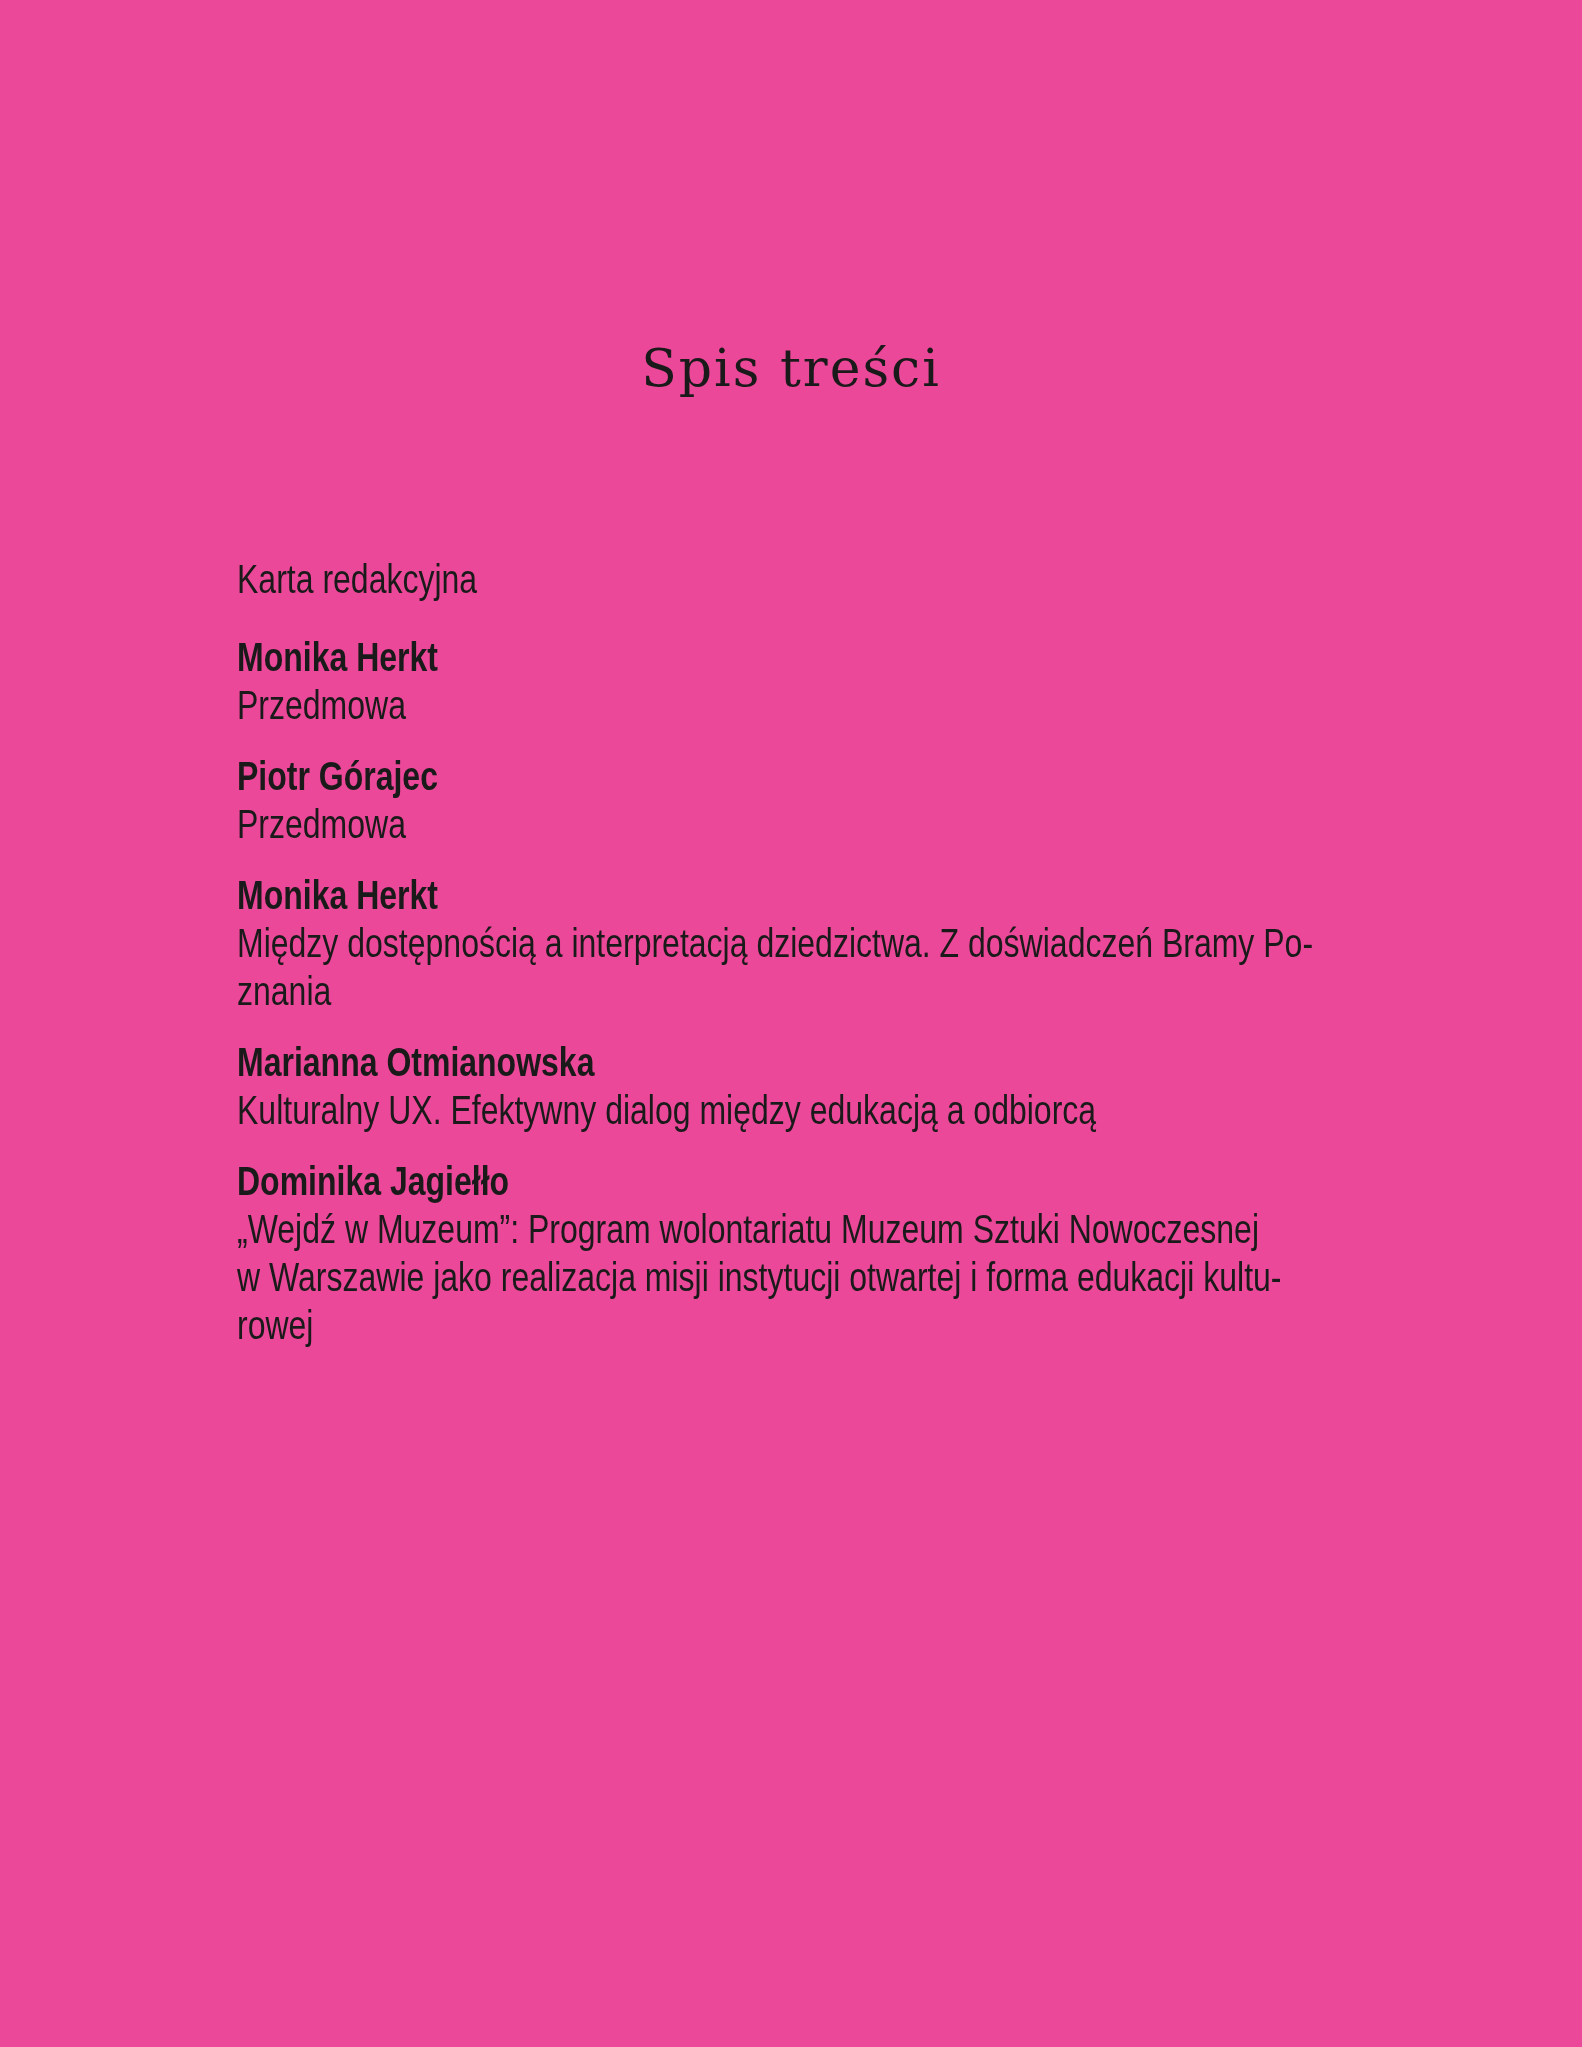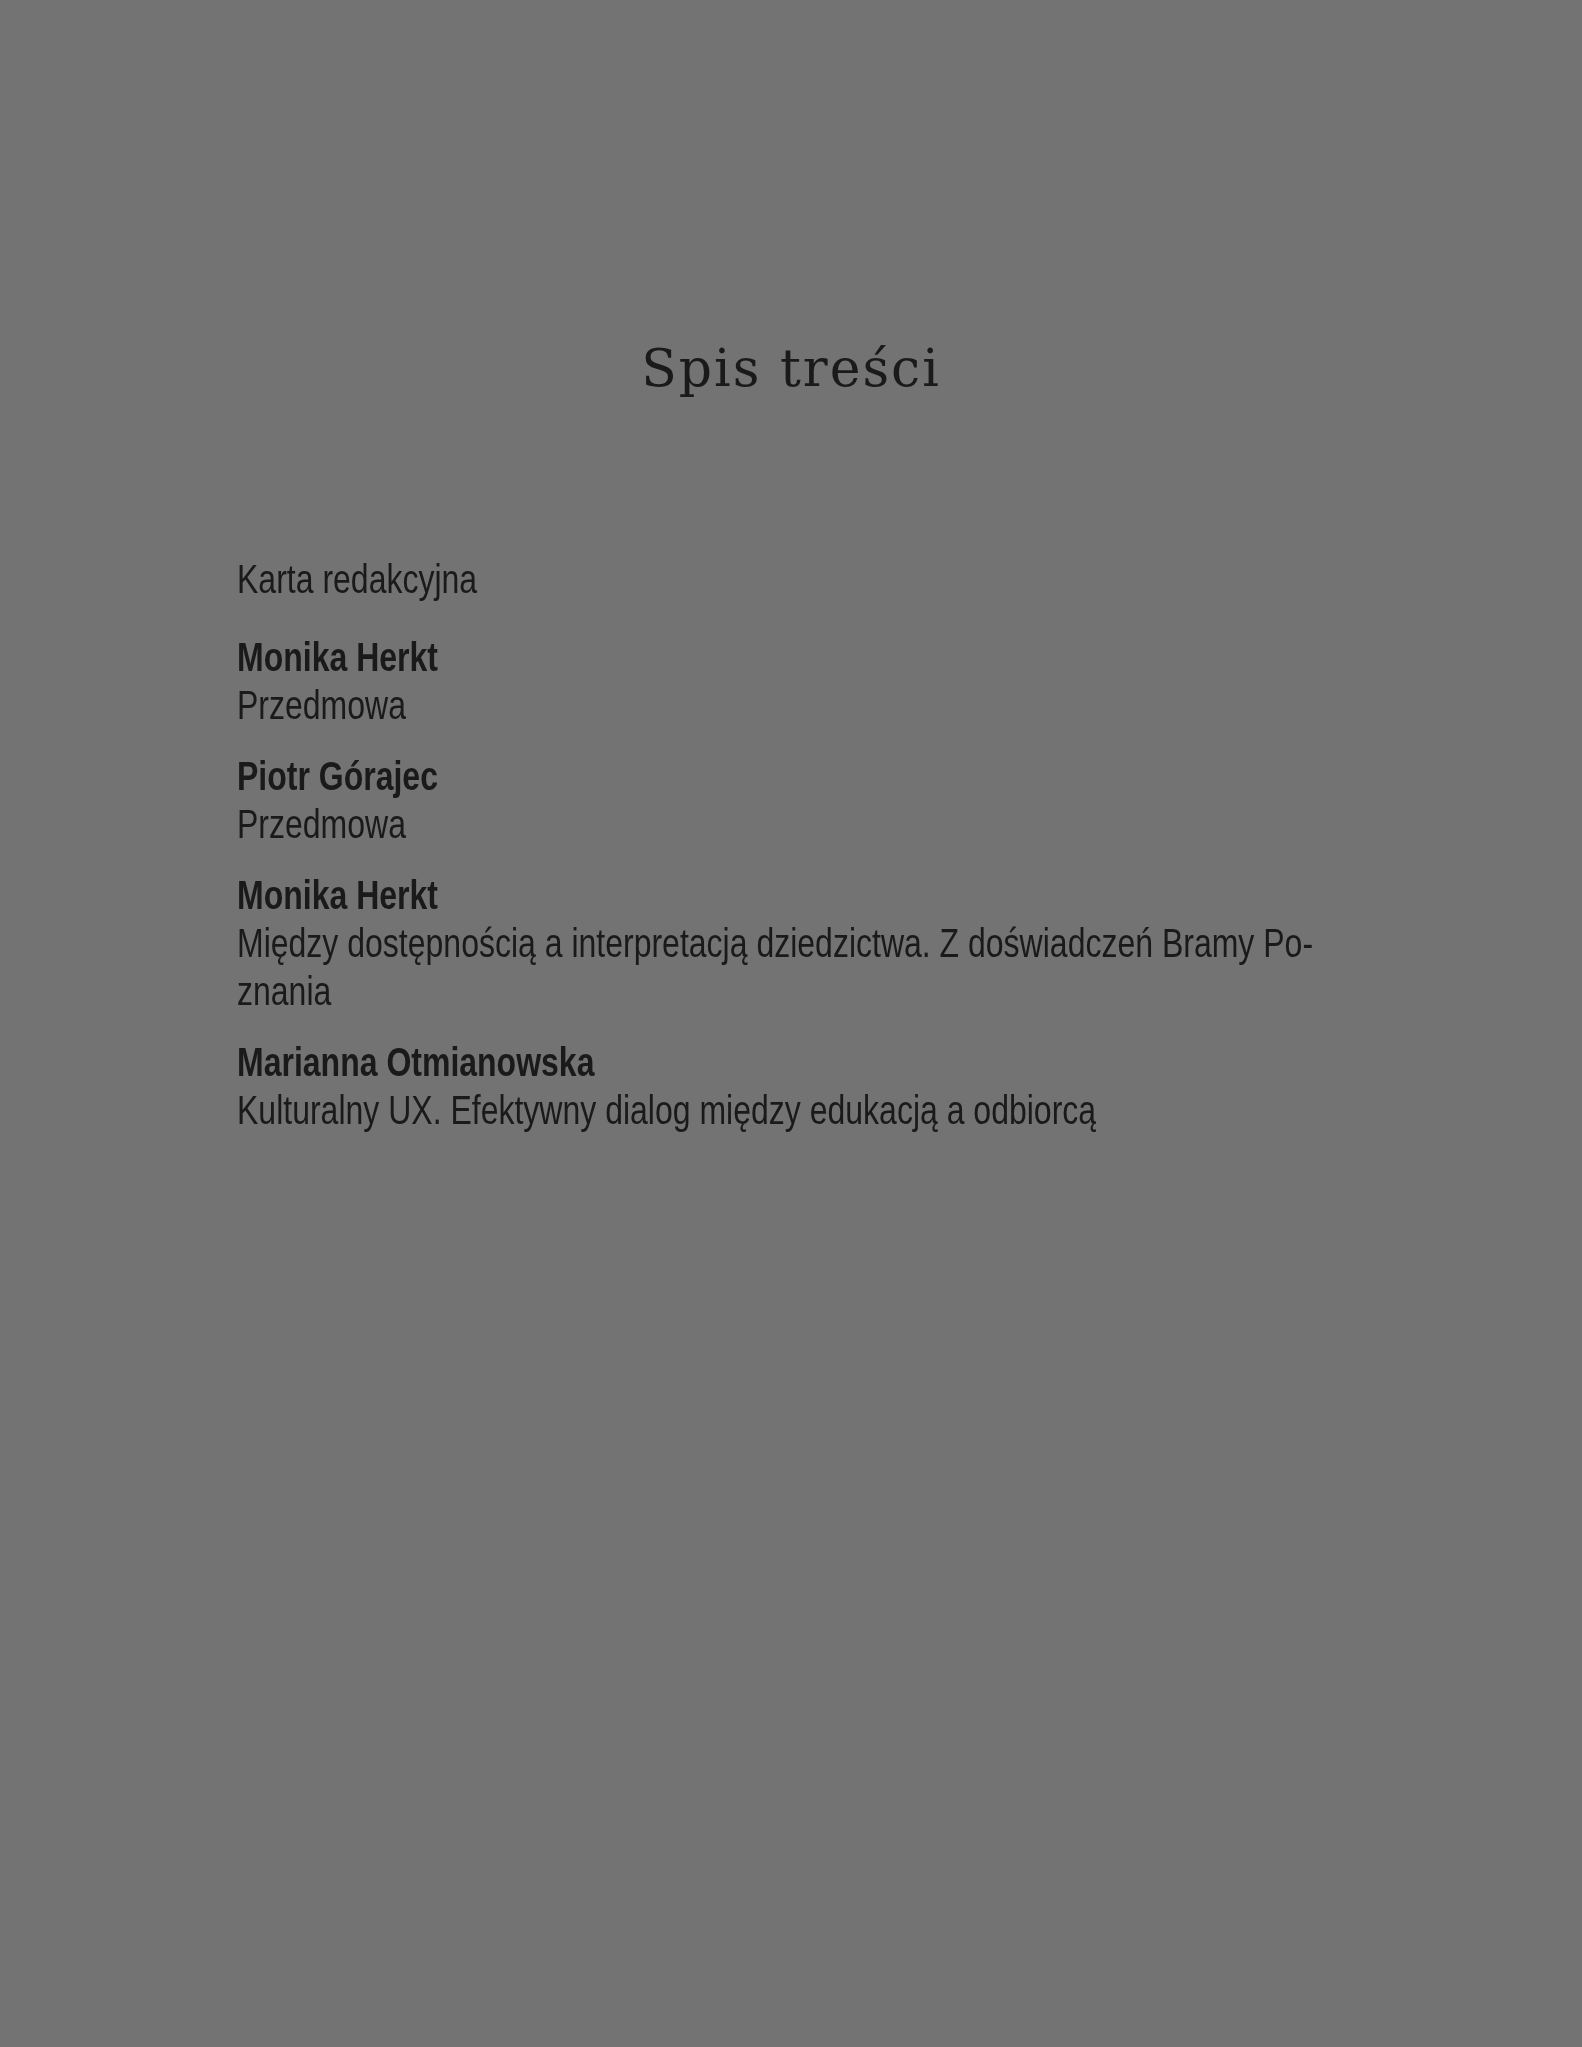--- a/index.html
+++ b/index.html
@@ -5,21 +5,21 @@
   * { margin: 0; padding: 0; box-sizing: border-box; }
 
   html, body {
     background: #f1f1f1;
   }
 
   .page {
     position: relative;
     width: 1582px;
     height: 2047px;
-    background: #737373;
+    background: #ec4899;
     color: #1a1a1a;
     overflow: hidden;
     font-family: "Liberation Sans", sans-serif;
   }
 
   
   .title {
     padding-top: 342px;
     font-family: "DejaVu Serif", "Liberation Serif", serif;
     font-weight: 400;
@@ -92,17 +92,23 @@
         </div>
         <div class="entry">
           <div class="txt-line author">Monika Herkt</div>
           <div class="txt-line work-line">Między dostępnością a interpretacją dziedzictwa. Z doświadczeń Bramy Po-</div>
           <div class="txt-line work-line">znania</div>
         </div>
         <div class="entry">
           <div class="txt-line author">Marianna Otmianowska</div>
           <div class="txt-line work-line">Kulturalny UX. Efektywny dialog między edukacją a odbiorcą</div>
         </div>
+        <div class="entry">
+          <div class="txt-line author">Dominika Jagiełło</div>
+          <div class="txt-line work-line">„Wejdź w Muzeum”: Program wolontariatu Muzeum Sztuki Nowoczesnej</div>
+          <div class="txt-line work-line">w Warszawie jako realizacja misji instytucji otwartej i forma edukacji kultu-</div>
+          <div class="txt-line work-line">rowej</div>
+        </div>
       </div>
 
   </div>
 
 </div>
 
 </body></html>

